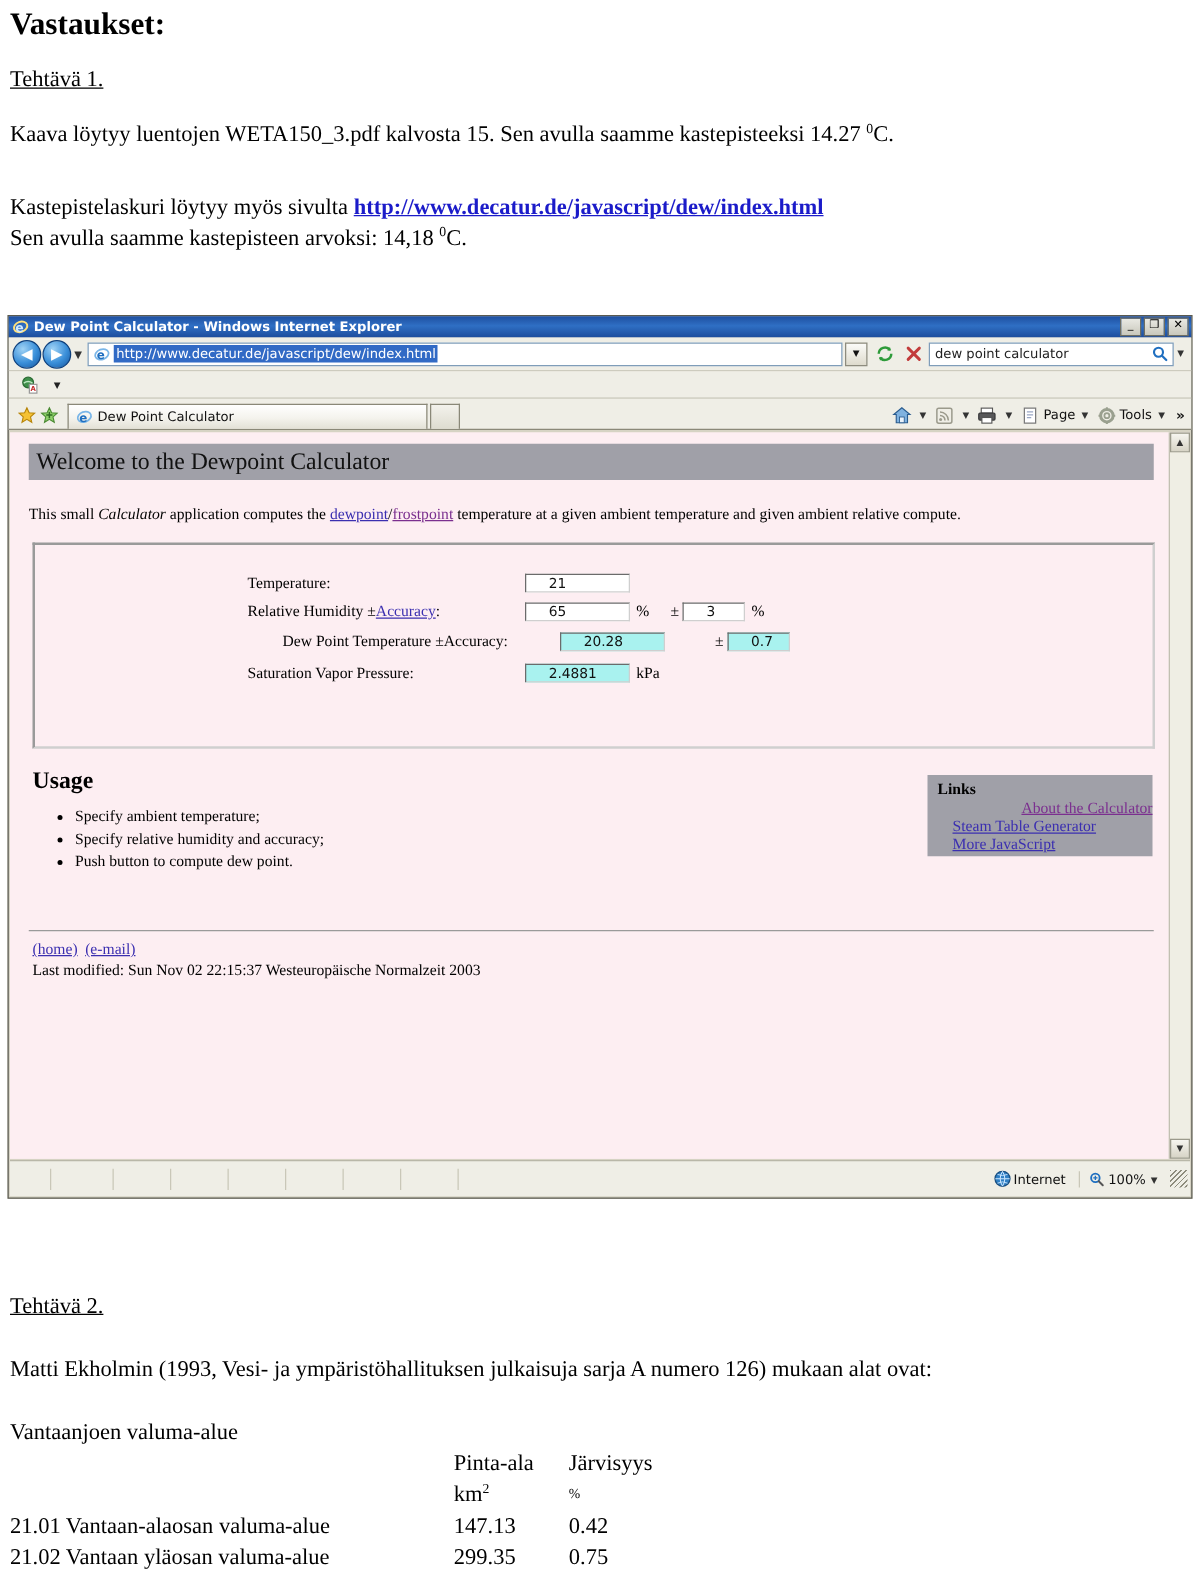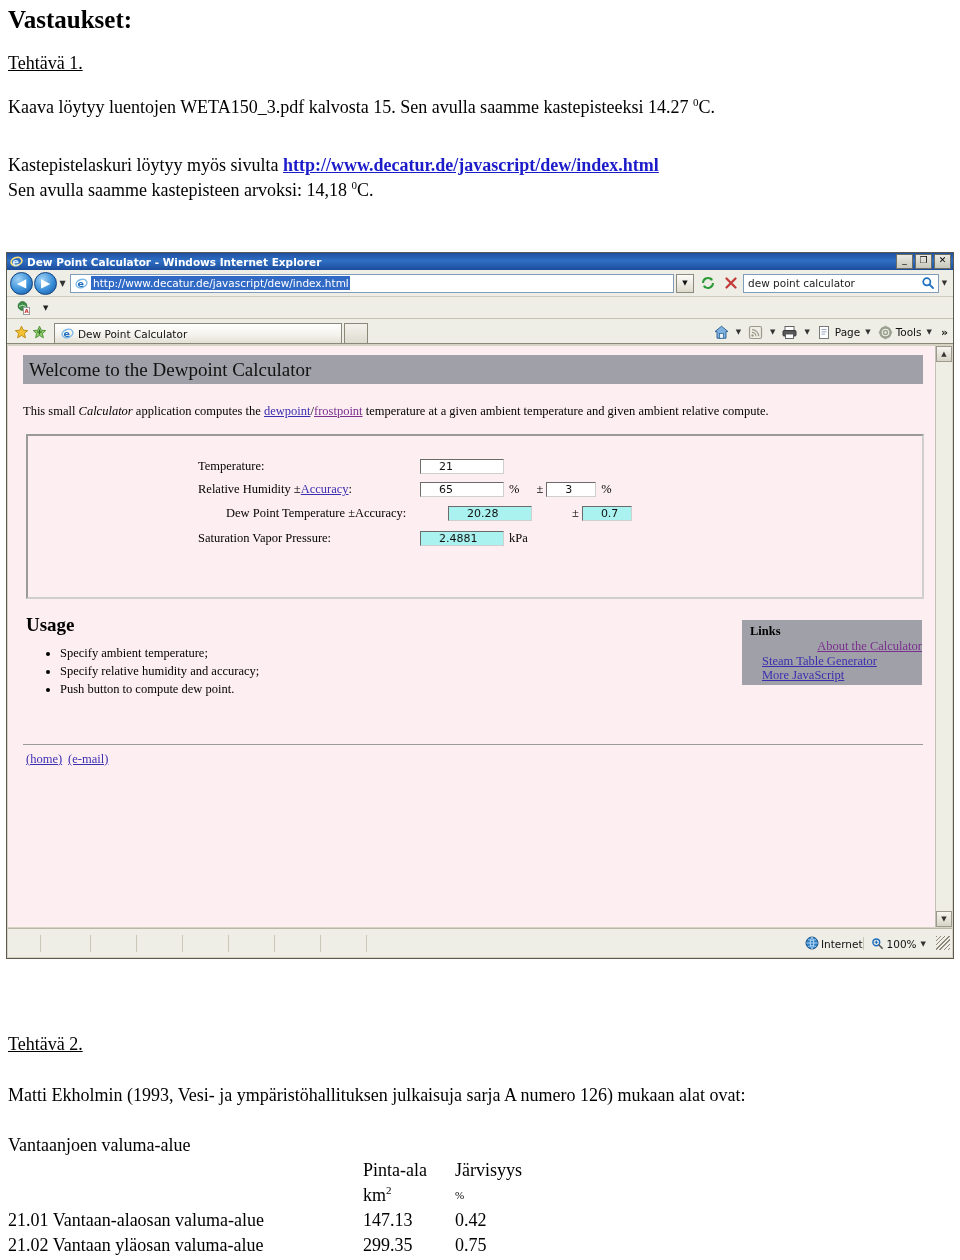--- a/index.html
+++ b/index.html
@@ -285,21 +285,21 @@
     display:flex;align-items:center;box-sizing:border-box;
   }
   .st-cell{height:17px;border-right:1px solid #c9c7b8;flex:0 0 auto;}
   .st-zone{
     margin-left:auto;display:flex;align-items:flex-end;
     font-size:10.5px;color:#111;padding-right:2px;
   }
   .st-globe{width:18px;display:flex;align-items:center;justify-content:center;}
   .st-zoom{
     display:flex;align-items:center;border-left:1px solid #c9c7b8;
-    padding-left:5px;font-size:10.5px;
+    padding-left:5px;margin-left:10px;font-size:10.5px;
   }
   .st-grip{
     width:14px;height:14px;margin-left:6px;
     background:repeating-linear-gradient(135deg,#8d8b7c 0 1px,transparent 1px 3px);
   }
 </style>
 </head>
 <body>
 
 <div class="doc">
@@ -534,20 +534,21 @@
           <a class="a-blue" href="#">Steam Table Generator</a>
           <a class="a-blue" href="#">More JavaScript</a>
         </div>
       </div>
 
       <div class="pg-rule"></div>
       <div class="pg-foot">
         <div class="foot-links">
           <a class="a-blue" href="#">(home)</a><a class="a-blue" href="#">(e-mail)</a>
         </div>
+        <div>Last modified: Sun Nov 02 22:15:37 Westeuropäische Normalzeit 2003</div>
       </div>
     </div>
 
     <div class="vscroll">
       <div class="vs-btn">▲</div>
       <div class="vs-track"></div>
       <div class="vs-btn">▼</div>
     </div>
   </div>
 

